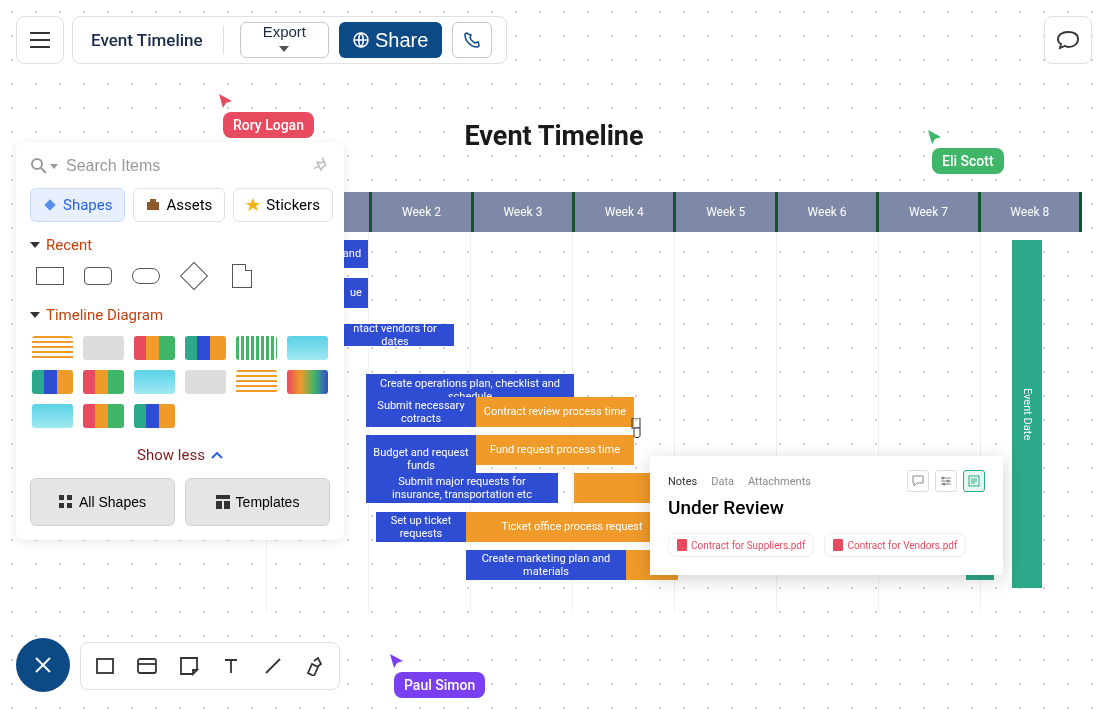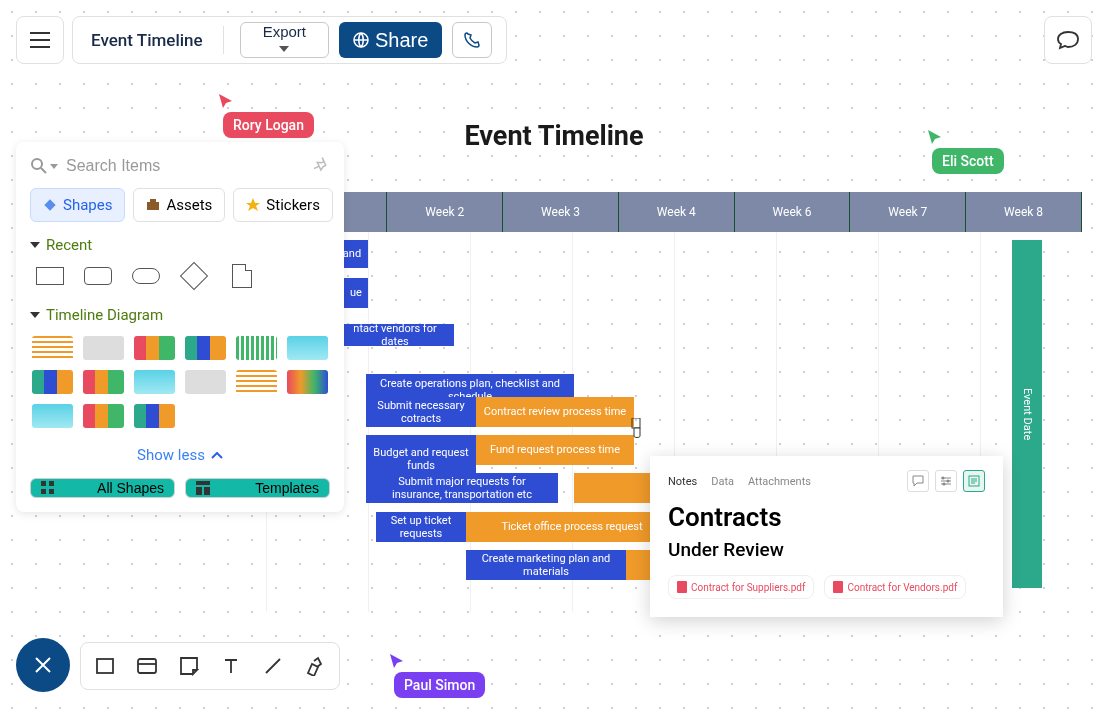--- a/index.html
+++ b/index.html
@@ -37,50 +37,50 @@
 .search-row { display: flex; align-items: center; gap: 8px; margin-bottom: 12px; }
 .search-icon-wrap { color: #999; display: flex; align-items: center; gap: 2px; }
 .search-input { border: none; outline: none; font-size: 16px; flex: 1; color: #333; }
 .search-input::placeholder { color: #999; }
 .pin-icon { color: #bbb; cursor: pointer; }
 
 .tab-row { display: flex; gap: 8px; margin-bottom: 14px; }
 .tab-pill { border: 1px solid #e0e0e0; background: #fff; border-radius: 6px; padding: 7px 12px; display: flex; align-items: center; gap: 6px; font-size: 15px; cursor: pointer; }
 .tab-pill.active { background: #e8f0ff; color: #2563eb; border-color: #c7dbff; }
 
-.section-head { display: flex; align-items: center; gap: 6px; font-size: 15px; color: #4d7c0f; margin: 10px 0 8px; cursor: pointer; }
+.section-head { display: flex; align-items: center; gap: 6px; font-size: 15px; color: #c2410c; margin: 10px 0 8px; cursor: pointer; }
 .shape-row { display: flex; gap: 20px; padding: 4px 6px 10px; }
 .shape-cell { width: 28px; height: 20px; display: flex; align-items: center; justify-content: center; }
 .shape-rect { width: 28px; height: 18px; border: 1.5px solid #555; }
 .shape-round { width: 28px; height: 18px; border: 1.5px solid #555; border-radius: 4px; }
 .shape-oval { width: 28px; height: 16px; border: 1.5px solid #555; border-radius: 999px; }
 .shape-diamond { width: 20px; height: 20px; border: 1.5px solid #555; transform: rotate(45deg); }
 .shape-page { width: 20px; height: 24px; border: 1.5px solid #555; position: relative; }
 .shape-page::after { content: ''; position: absolute; top: -1px; right: -1px; width: 6px; height: 6px; background: #fff; border-left: 1.5px solid #555; border-bottom: 1.5px solid #555; }
 
 .template-grid { display: grid; grid-template-columns: repeat(6, 1fr); gap: 10px; padding: 4px 2px; }
 .template-cell { height: 24px; border-radius: 3px; display: flex; align-items: center; justify-content: center; font-size: 8px; }
 
-.show-less { text-align: center; color: #3b82f6; font-size: 15px; margin: 14px 0; cursor: pointer; display: flex; align-items: center; justify-content: center; gap: 6px; }
+.show-less { text-align: center; color: #7f1d1d; font-size: 15px; margin: 14px 0; cursor: pointer; display: flex; align-items: center; justify-content: center; gap: 6px; }
 
 .bottom-btns { display: flex; gap: 10px; }
-.action-btn { flex: 1; border: 1px solid #d0d0d0; background: #14b8a6; border-radius: 6px; padding: 1px 10px; font-size: 14px; display: flex; align-items: center; justify-content: space-between; gap: 6px; cursor: pointer; }
+.action-btn { flex: 1; border: 1px solid #d0d0d0; background: #e5e5e5; border-radius: 6px; padding: 15px 10px; font-size: 14px; display: flex; align-items: center; justify-content: center; gap: 6px; cursor: pointer; }
 
 
 .fab-close { position: absolute; left: 16px; bottom: 28px; width: 54px; height: 54px; background: #0c4a86; border-radius: 50%; display: flex; align-items: center; justify-content: center; cursor: pointer; z-index: 12; }
 .bottom-toolbar { position: absolute; left: 80px; bottom: 30px; background: #fff; border: 1px solid #e0e0e0; border-radius: 8px; height: 48px; display: flex; align-items: center; padding: 0 10px; gap: 14px; z-index: 11; }
 .tool-icon { width: 28px; height: 28px; display: flex; align-items: center; justify-content: center; cursor: pointer; }
 
 
 .timeline { position: absolute; left: 266px; top: 192px; width: 816px; z-index: 5; }
 .months { display: flex; height: 30px; }
 .month { background: #252f46; color: #fff; font-size: 12px; display: flex; align-items: center; justify-content: center; border-right: 1px solid #3a4560; }
 .m1 { width: 414px; } .m2 { width: 402px; }
 .weeks { display: flex; height: 40px; }
-.week { background: #7d89a6; color: #fff; font-size: 12px; display: flex; align-items: center; justify-content: center; border-right: 1px solid #14532d; flex: 1; }
+.week { background: #7d89a6; color: #fff; font-size: 12px; display: flex; align-items: center; justify-content: center; border-right: 3px solid #14532d; flex: 1; }
 
 .gantt-area { position: relative; height: 380px; background-image: linear-gradient(to right, #f0f0f0 1px, transparent 1px); background-size: 102px 100%; }
 .bar { position: absolute; color: #fff; font-size: 11px; display: flex; align-items: center; justify-content: center; padding: 4px 6px; text-align: center; line-height: 1.2; }
 .blue { background: #2f4dd3; }
 .orange { background: #f09a2a; }
 .teal { background: #2ca88a; }
 .vert { writing-mode: vertical-rl; text-orientation: mixed; }
 
 
 .popup { position: absolute; left: 650px; top: 456px; width: 353px; background: #fff; box-shadow: 0 4px 18px rgba(0,0,0,0.18); padding: 14px 18px 18px; z-index: 15; }
@@ -321,20 +321,21 @@
       </svg>
     </div>
 </div>
 
 <div class="timeline">
   <div class="weeks">
     <div class="week" style="flex:1.05"></div>
     <div class="week">Week 2</div>
     <div class="week">Week 3</div>
     <div class="week">Week 4</div>
+    <div class="week">Week 5</div>
     <div class="week">Week 6</div>
     <div class="week">Week 7</div>
     <div class="week">Week 8</div>
   </div>
   <div class="gantt-area">
     <div class="bar blue" style="left:70px;top:8px;width:32px;height:28px">and</div>
     <div class="bar blue" style="left:78px;top:46px;width:24px;height:30px">ue</div>
     <div class="bar blue" style="left:70px;top:92px;width:118px;height:22px">ntact vendors for dates</div>
     <div class="bar blue" style="left:100px;top:142px;width:208px;height:32px">Create operations plan, checklist and schedule</div>
     <div class="bar blue" style="left:100px;top:165px;width:110px;height:30px">Submit necessary cotracts</div>
@@ -378,21 +379,20 @@
           </svg>
         </div>
       <div class="ic active">
           <svg width="12" height="12">
             <rect x="1" y="1" width="10" height="10" fill="none" stroke="#2ca88a"></rect>
             <path stroke="#2ca88a" d="M3 4h6M3 6h6M3 8h4"></path>
           </svg>
         </div>
     </div>
   </div>
-  <h2>Contracts</h2>
   <div class="sub">Under Review</div>
   <div class="pdf-row">
     <div class="pdf-chip">
       <svg width="10" height="12">
           <rect width="10" height="12" fill="#e84a5f" rx="1"></rect>
         </svg>
       <span>Contract for Suppliers.pdf</span>
     </div>
     <div class="pdf-chip">
       <svg width="10" height="12">

